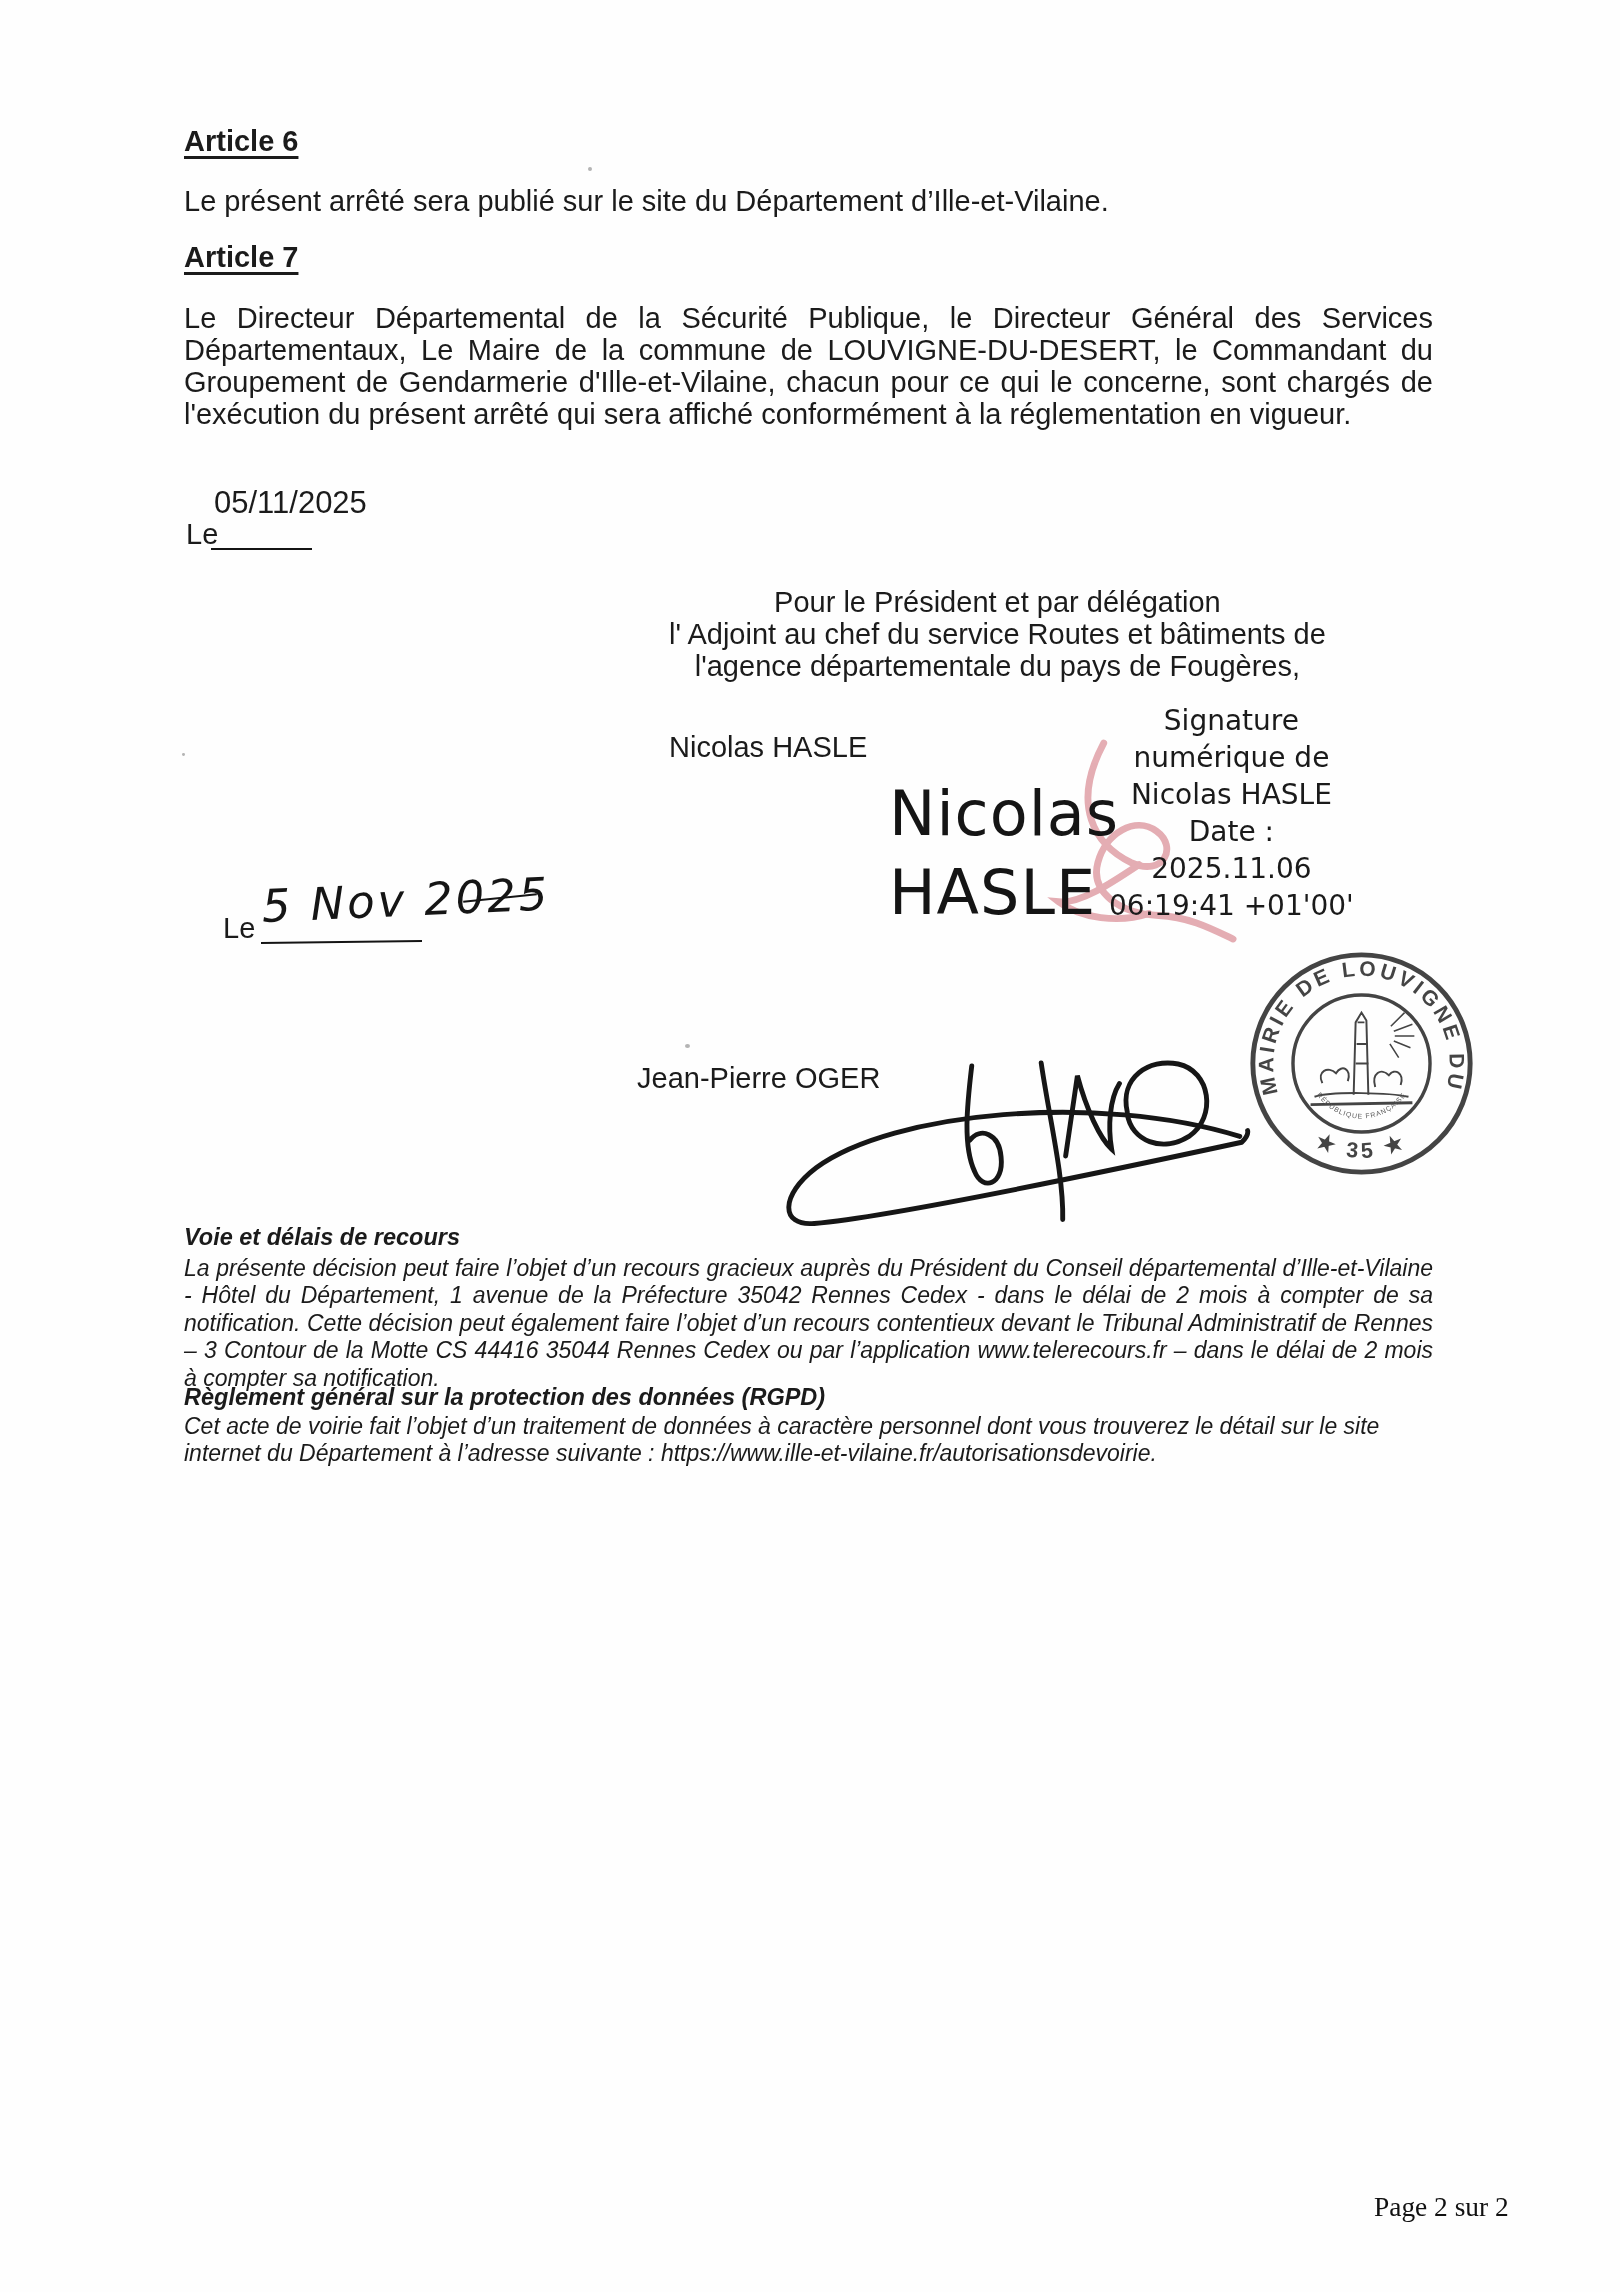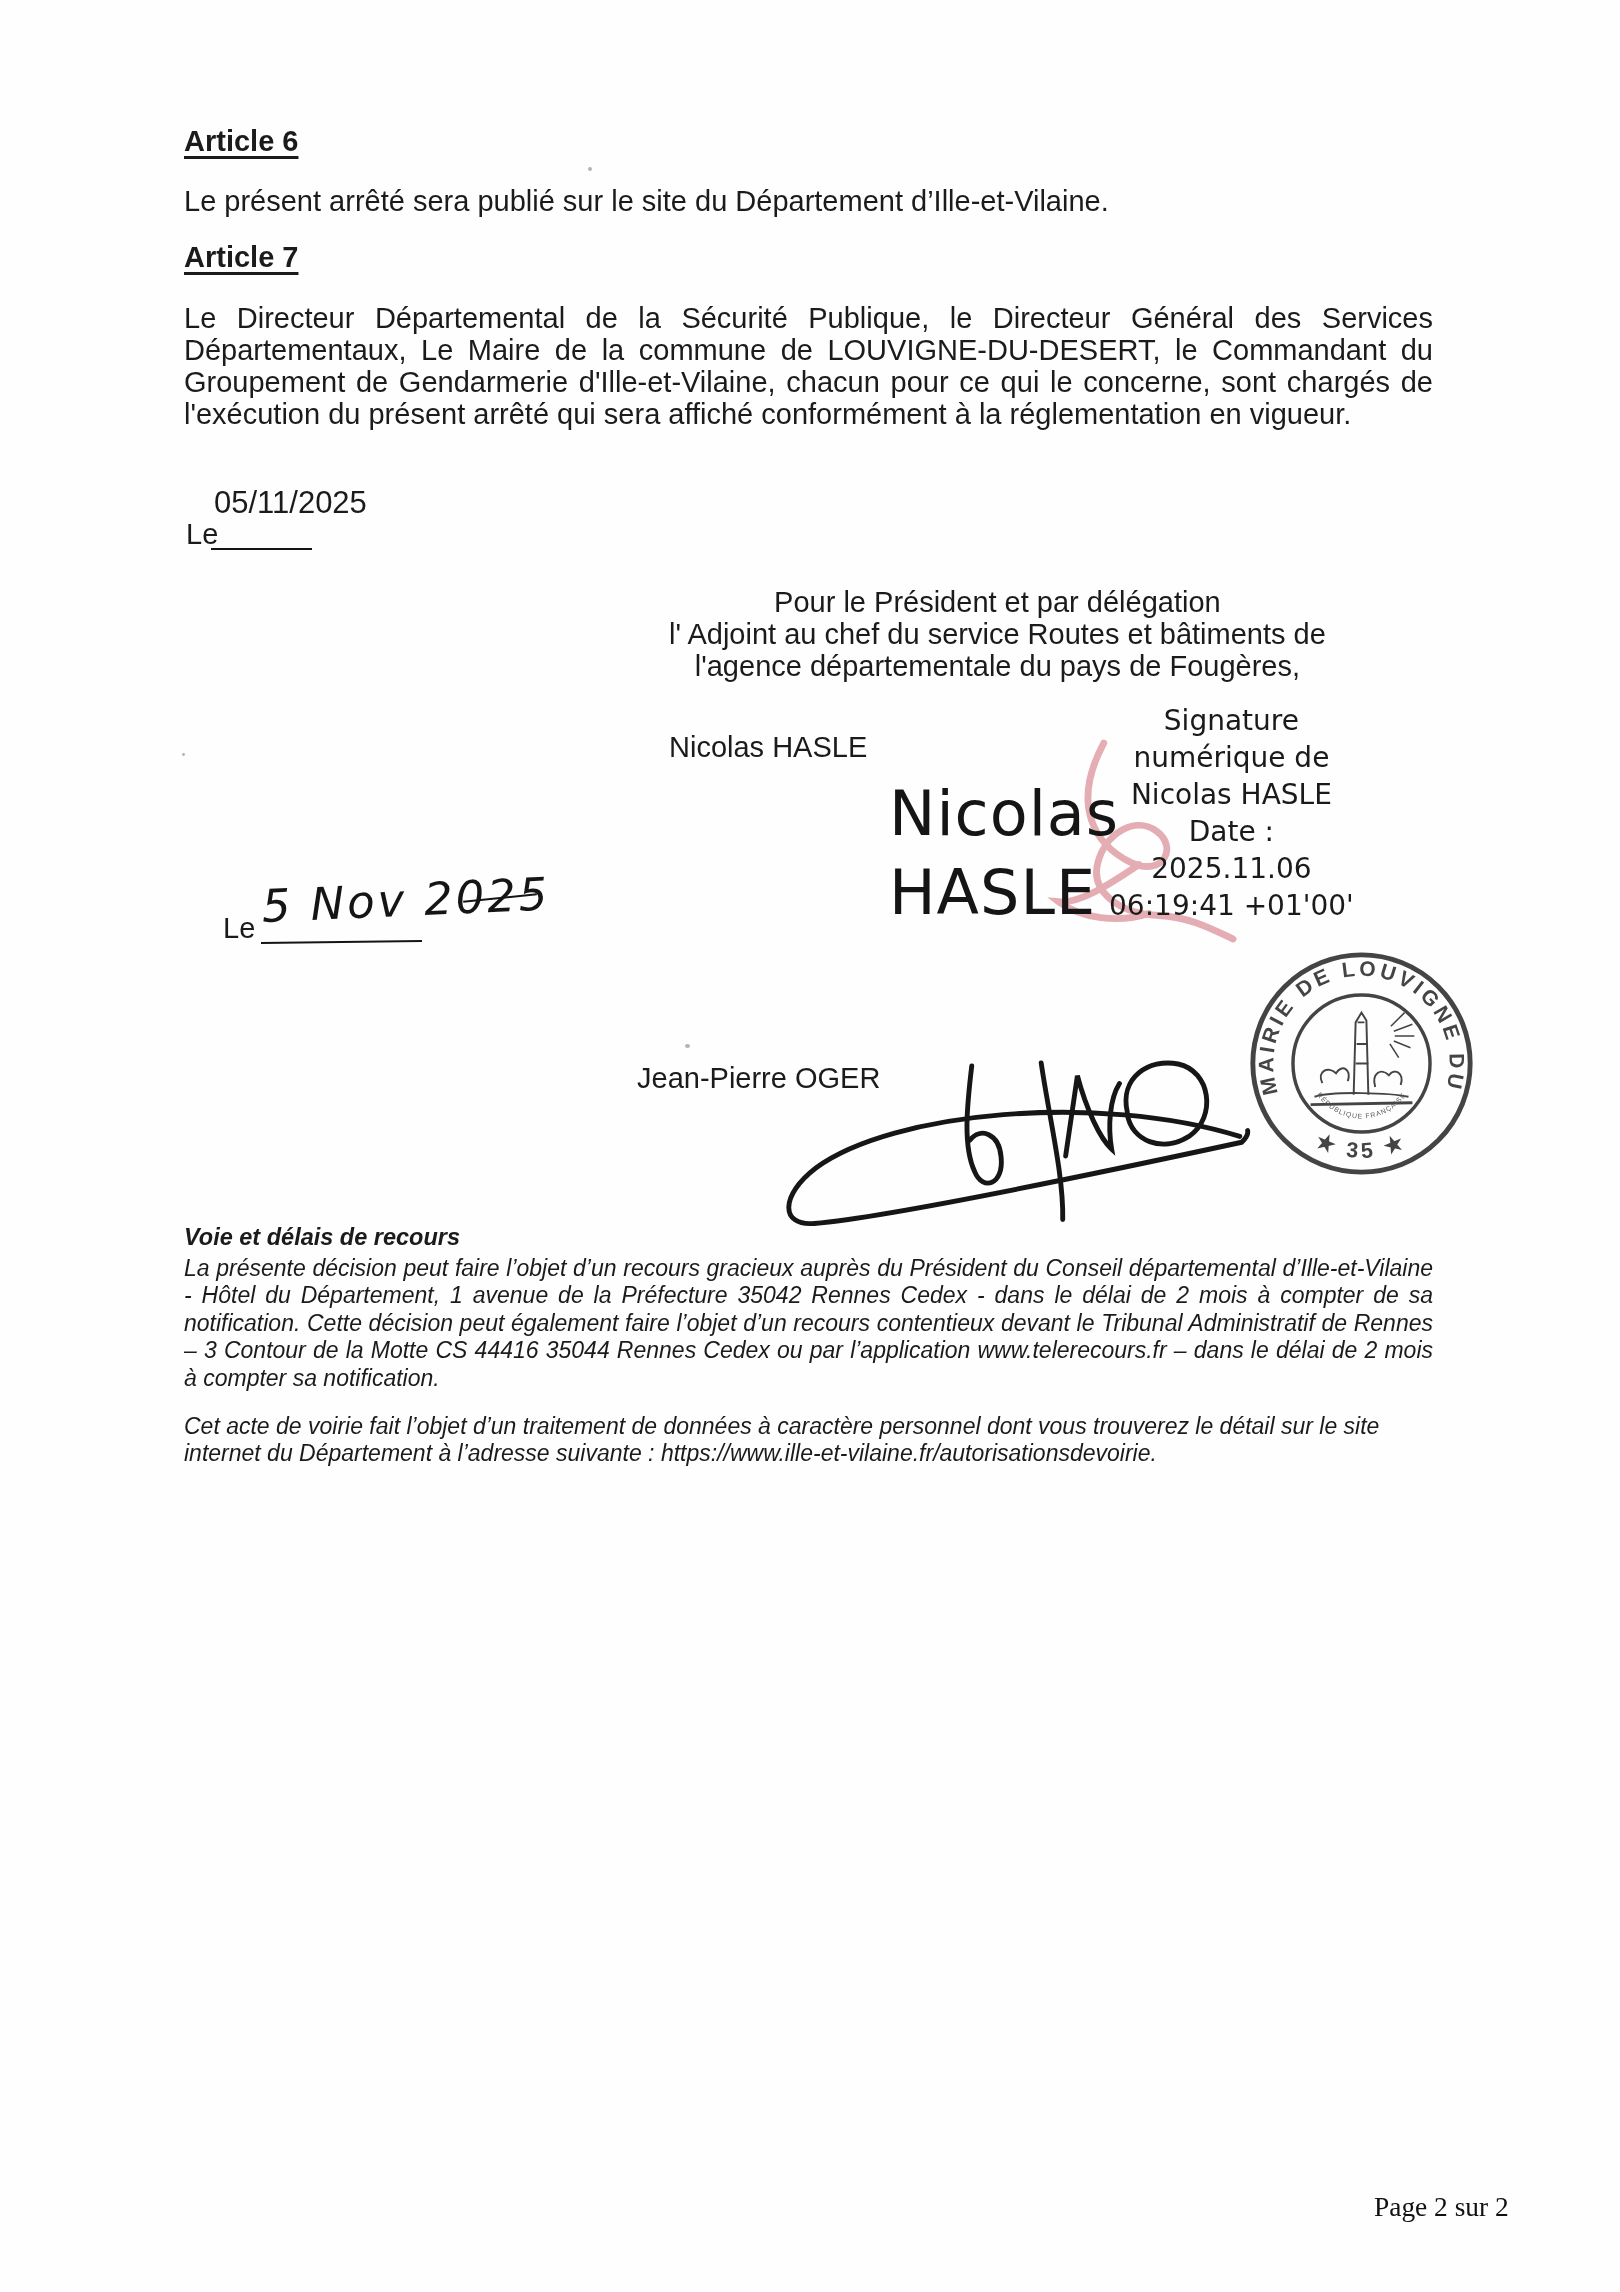--- a/index.html
+++ b/index.html
@@ -114,20 +114,21 @@
       </g>
     </g>
     <text font-size="7" fill="#444" text-anchor="middle" letter-spacing="1">
       <textPath href="#stCap" startOffset="50%">RÉPUBLIQUE FRANÇAISE</textPath>
     </text>
   </svg>
 
   <div class="abs foot-h" style="left:184px;top:1224px;">Voie et délais de recours</div>
   <div class="abs foot-p just" style="left:184px;top:1255px;width:1249px;">La présente décision peut faire l’objet d’un recours gracieux auprès du Président du Conseil départemental d’Ille-et-Vilaine - Hôtel du Département, 1 avenue de la Préfecture 35042 Rennes Cedex - dans le délai de 2 mois à compter de sa notification. Cette décision peut également faire l’objet d’un recours contentieux devant le Tribunal Administratif de Rennes – 3 Contour de la Motte CS 44416 35044 Rennes Cedex ou par l’application www.telerecours.fr – dans le délai de 2 mois à compter sa notification.</div>
 
+  <div class="abs foot-h" style="left:184px;top:1384px;">Règlement général sur la protection des données (RGPD)</div>
   <div class="abs foot-p" style="left:184px;top:1413px;width:1249px;">Cet acte de voirie fait l’objet d’un traitement de données à caractère personnel dont vous trouverez le détail sur le site internet du Département à l’adresse suivante : https://www.ille-et-vilaine.fr/autorisationsdevoirie.</div>
 
   <div class="abs pagenum" style="left:1374px;top:2192px;">Page 2 sur 2</div>
 
   <div class="speck" style="left:588px;top:167px;width:3.9px;height:3.9px;"></div>
   <div class="speck" style="left:685px;top:1044px;width:4.9px;height:3.9px;"></div>
   <div class="speck" style="left:182px;top:753px;width:2.9px;height:2.9px;"></div>
 </div>
 
 

